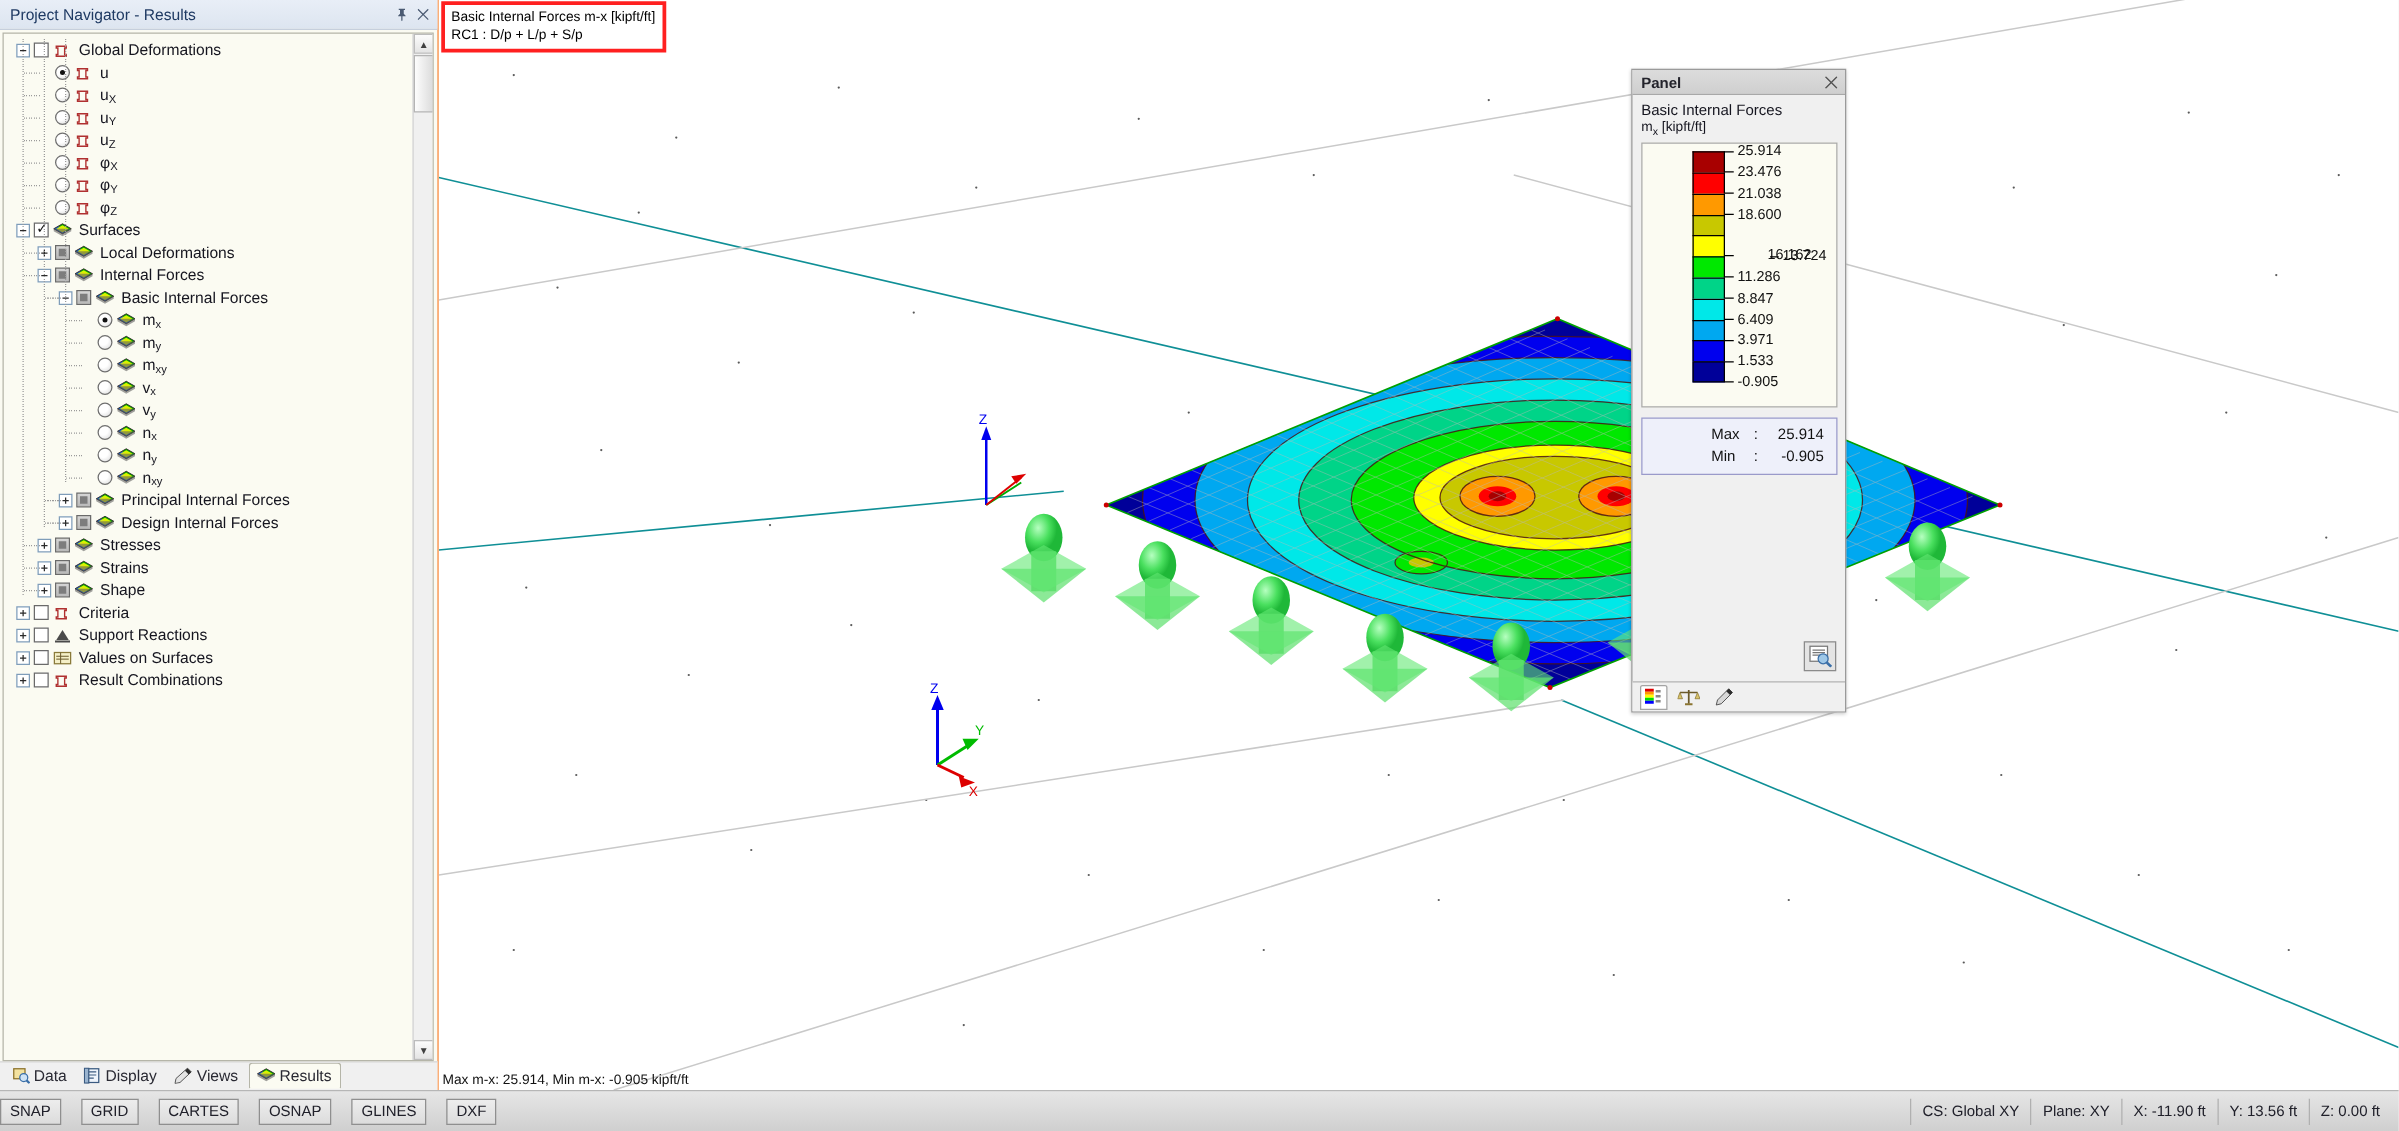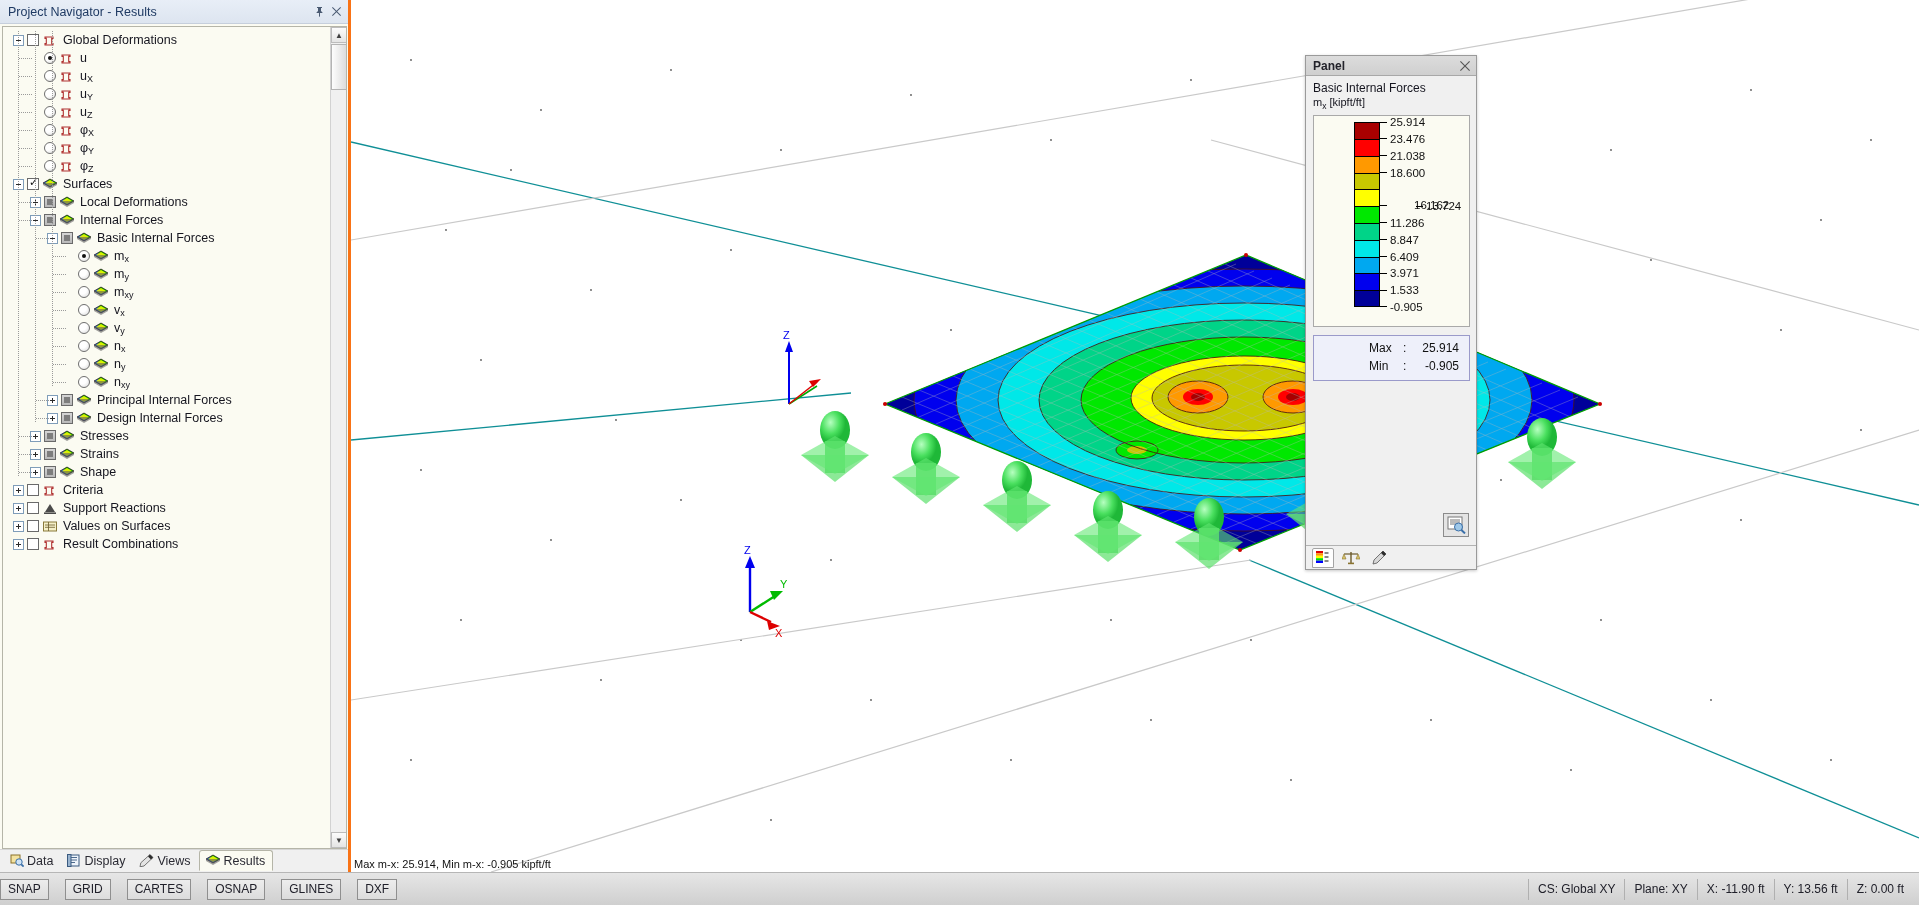--- a/index.html
+++ b/index.html
@@ -12,21 +12,21 @@
     color: #1a1a2e;
     background: #f0f0f0;
   }
   #app { position: relative; width: 1919px; height: 905px; }
 
   
   #navigator {
     position: absolute; left: 0; top: 0;
     width: 351px; height: 872px;
     background: #fbfbf2;
-    border-right: 3px solid #f97316;
+    border-right: 1px solid #f97316;
     display: flex; flex-direction: column;
   }
   #nav-titlebar {
     height: 24px; flex: 0 0 24px;
     background: linear-gradient(180deg,#e8eef7 0%,#dde5f0 100%);
     border-bottom: 1px solid #c6cfdc;
     display: flex; align-items: center;
     padding: 0 4px 0 8px;
     font-size: 12.5px; color: #1f3a63;
   }
@@ -923,20 +923,24 @@
         <text x="393" y="554" font-size="11" fill="#0000ee" font-family="Liberation Sans, sans-serif">Z</text>
         <line x1="399" y1="612" x2="424" y2="596" stroke="#00bb00" stroke-width="2.4"></line>
         <polygon points="432,591 419,591 423,600" fill="#00bb00"></polygon>
         <text x="429" y="588" font-size="11" fill="#00bb00" font-family="Liberation Sans, sans-serif">Y</text>
         <line x1="399" y1="612" x2="420" y2="622" stroke="#dd0000" stroke-width="2.4"></line>
         <polygon points="429,626 416,621 418,630" fill="#dd0000"></polygon>
         <text x="424" y="637" font-size="11" fill="#dd0000" font-family="Liberation Sans, sans-serif">X</text>
       </g>
     </svg>
 
+    <div id="annot">
+      <div>Basic Internal Forces m-x [kipft/ft]</div>
+      <div>RC1 : D/p + L/p + S/p</div>
+    </div>
 
     <div id="vp-status">Max m-x: 25.914, Min m-x: -0.905 kipft/ft</div>
 
     <div id="panel" style="left:954px;top:55px;">
       <div id="panel-title">
         <span class="t">Panel</span>
         <span class="tb-btn">
           <svg width="10" height="10" viewBox="0 0 9 9">
             <path d="M0.7 0 4.5 3.8 8.3 0 9 .7 5.2 4.5 9 8.3 8.3 9 4.5 5.2 .7 9 0 8.3 3.8 4.5 0 .7z" fill="#555"></path>
           </svg>

